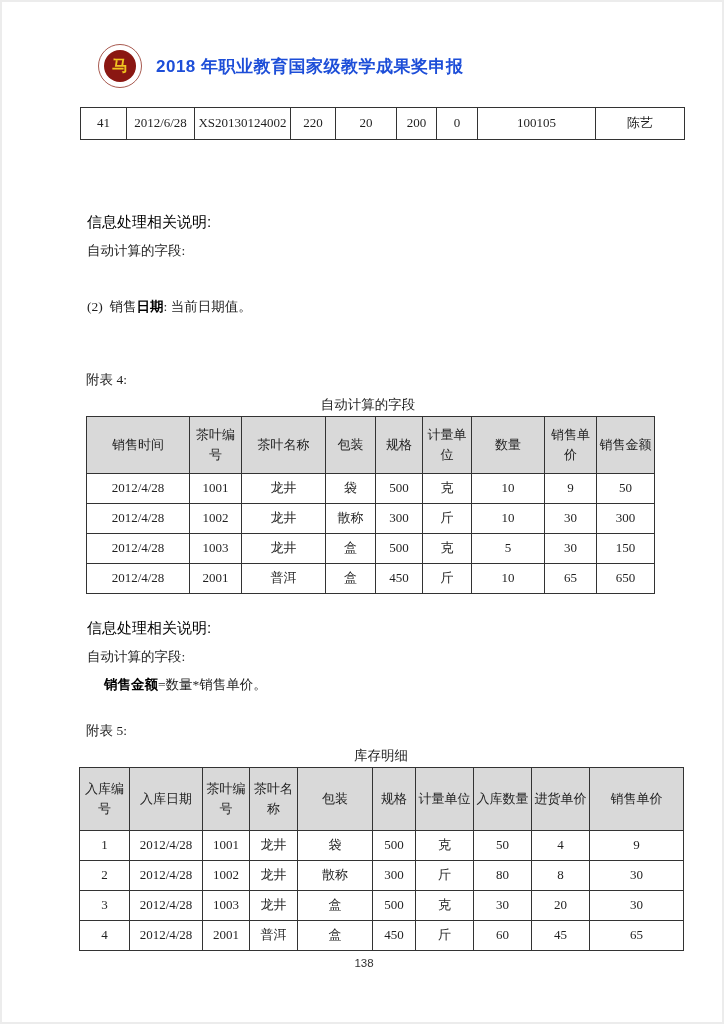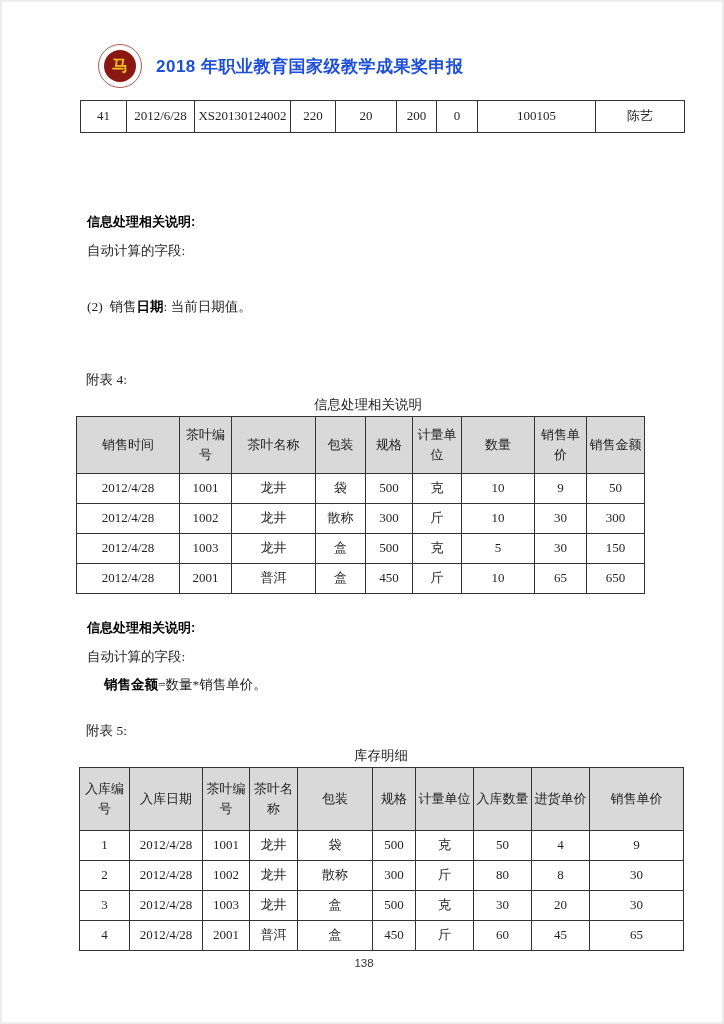--- a/index.html
+++ b/index.html
@@ -18,29 +18,29 @@
   .doc-title{font-family:"Liberation Sans","DejaVu Sans",sans-serif;font-weight:bold;
         font-size:17px;color:#1d4ed8;letter-spacing:0.5px;}
   
   table{border-collapse:collapse;table-layout:fixed;}
   td,th{border:1px solid #333;text-align:center;font-size:13px;font-weight:normal;
         padding:0 2px;vertical-align:middle;overflow:hidden;word-break:break-all;line-height:1.55;}
   thead th{background:#d9d9d9;}
   tbody td{height:29px;}
   
   .abs{position:absolute;}
-  .t1{left:78px;top:98px;width:604px;}
+  .t1{left:78px;top:105px;width:604px;}
   .t1 tbody td{height:31px;}
-  .sec-heading{font-family:"Liberation Sans","DejaVu Sans",sans-serif;font-weight:bold;
-        font-size:13px;color:#000;}
+  .sec-heading{font-family:"Liberation Sans","DejaVu Sans",sans-serif;font-weight:normal;
+        font-size:15px;color:#000;}
   .sec-line{font-size:13.5px;}
   .b{font-family:"Liberation Sans","DejaVu Sans",sans-serif;font-weight:bold;color:#000;}
   .tbl-label{font-size:13.5px;}
   .tbl-title{font-size:13.5px;text-align:center;}
-  .t4{left:74px;top:414px;width:568px;border-radius:24px;}
+  .t4{left:84px;top:414px;width:568px;border-radius:24px;}
   .t4 thead th{height:56px;}
   .t5{left:77px;top:765px;width:604px;}
   .t5 thead th{height:62px;}
   .page-number{position:absolute;left:0;top:955px;width:724px;text-align:center;
         font-size:11.5px;color:#333;font-family:"Liberation Sans","DejaVu Sans",sans-serif;}
 </style>
 </head>
 <body>
 
 <div class="page">
@@ -77,21 +77,21 @@
           <td>陈艺</td>
         </tr>
       </tbody>
   </table>
 
   <div class="abs sec-heading" style="left:85px;top:211px;">信息处理相关说明:</div>
   <div class="abs sec-line" style="left:85px;top:240px;">自动计算的字段:</div>
   <div class="abs sec-line" style="left:85px;top:296px;"><span>(2)</span>&nbsp; <span>销售</span><span class="b">日期</span><span>: 当前日期值。</span></div>
 
   <div class="abs tbl-label" style="left:84px;top:369px;">附表 4:</div>
-  <div class="abs tbl-title" style="left:82px;top:394px;width:568px;">信息处理相关说明</div>
+  <div class="abs tbl-title" style="left:82px;top:394px;width:568px;">自动计算的字段</div>
   <table class="abs t4">
     <colgroup>
       <col style="width:103px">
         <col style="width:52px">
         <col style="width:84px">
       <col style="width:50px">
         <col style="width:47px">
         <col style="width:49px">
       <col style="width:73px">
         <col style="width:52px">

